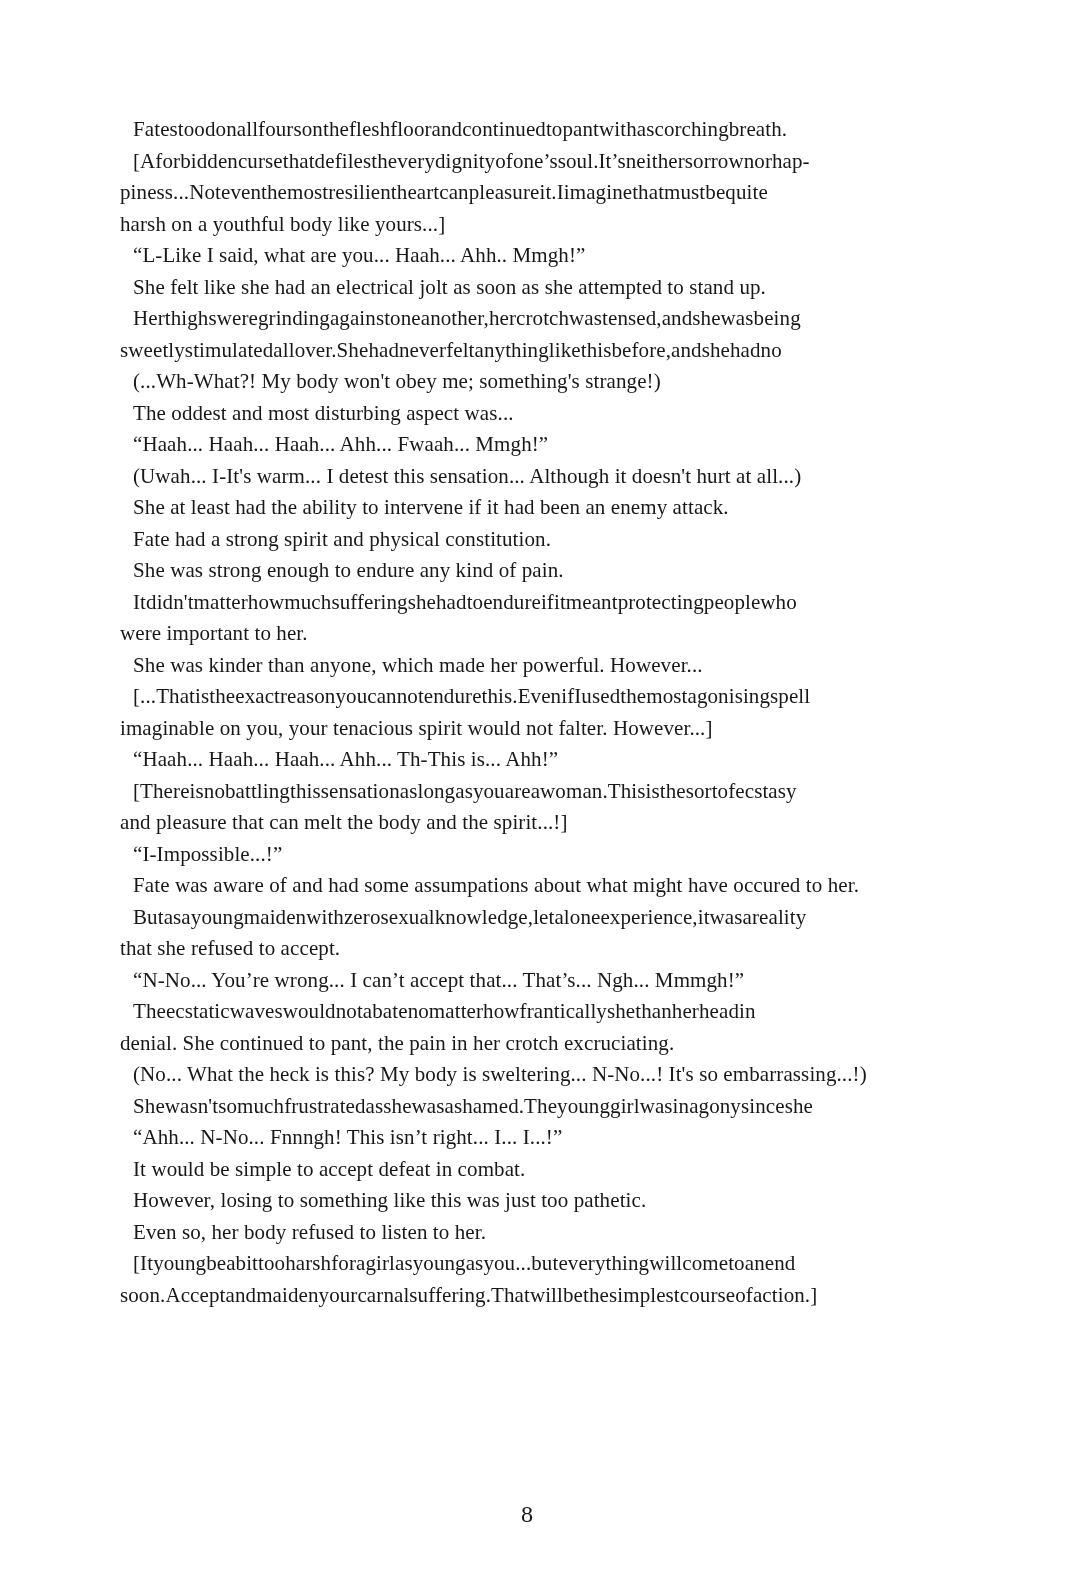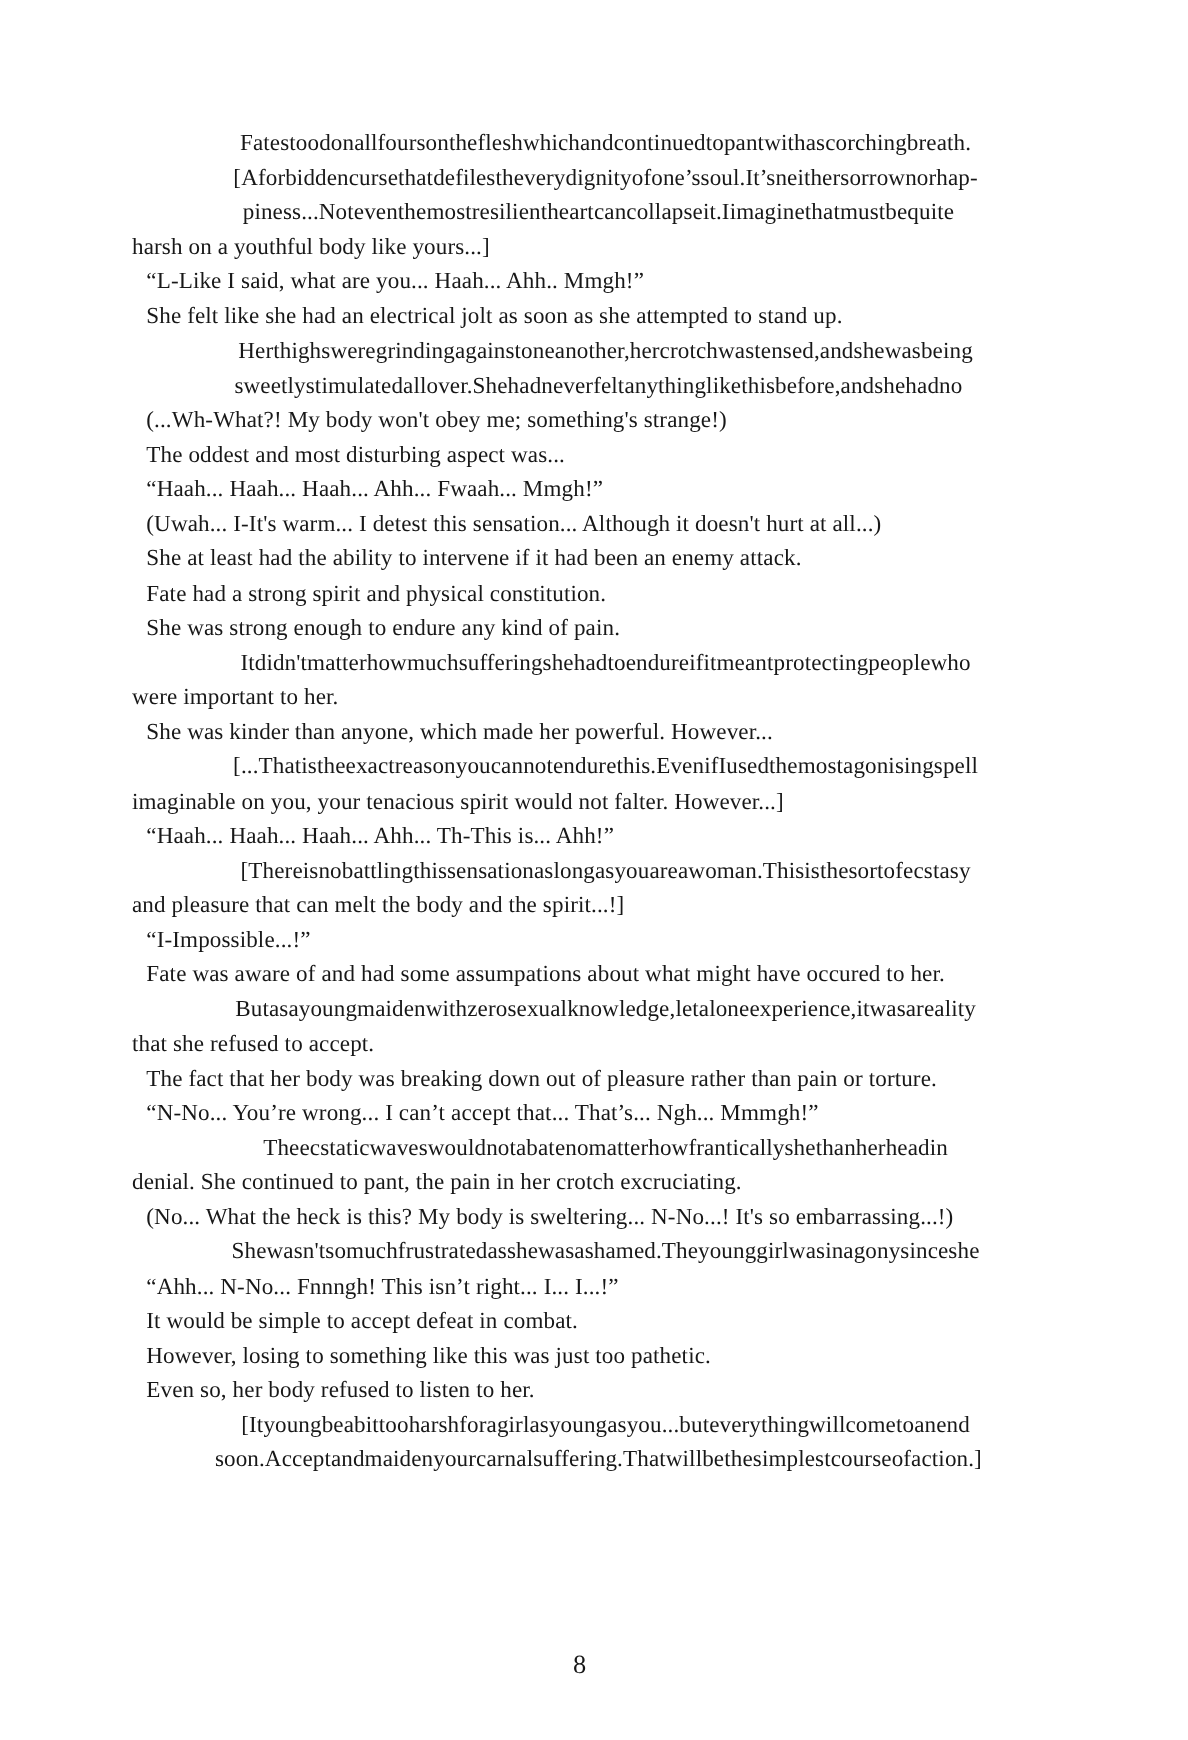--- a/index.html
+++ b/index.html
@@ -29,21 +29,21 @@
   .line {
     height: 31.5px;
     line-height: 31.5px;
     font-size: 21px;
     white-space: nowrap;
     letter-spacing: 0.1px;
   }
   
   .line.j {
     display: flex;
-    justify-content: center;
+    justify-content: flex-start;
     white-space: normal;
   }
   .line.j > span {
     flex: 0 0 auto;
     white-space: pre;
   }
   
   .line.i {
     padding-left: 13px;
   }
@@ -64,21 +64,21 @@
   <div class="text-block">
       <div class="line i j">
         <span>Fate</span>
         <span>stood</span>
         <span>on</span>
         <span>all</span>
         <span>fours</span>
         <span>on</span>
         <span>the</span>
         <span>flesh</span>
-        <span>which</span>
+        <span>floor</span>
         <span>and</span>
         <span>continued</span>
         <span>to</span>
         <span>pant</span>
         <span>with</span>
         <span>a</span>
         <span>scorching</span>
         <span>breath.</span>
       </div>
       <div class="line i j">
@@ -101,21 +101,21 @@
       </div>
       <div class="line j">
         <span>piness...</span>
         <span>Not</span>
         <span>even</span>
         <span>the</span>
         <span>most</span>
         <span>resilient</span>
         <span>heart</span>
         <span>can</span>
-        <span>collapse</span>
+        <span>pleasure</span>
         <span>it.</span>
         <span>I</span>
         <span>imagine</span>
         <span>that</span>
         <span>must</span>
         <span>be</span>
         <span>quite</span>
       </div>
       <div class="line">harsh on a youthful body like yours...]</div>
       <div class="line i">“L-Like I said, what are you... Haah... Ahh.. Mmgh!”</div>
@@ -239,21 +239,20 @@
         <span>knowledge,</span>
         <span>let</span>
         <span>alone</span>
         <span>experience,</span>
         <span>it</span>
         <span>was</span>
         <span>a</span>
         <span>reality</span>
       </div>
       <div class="line">that she refused to accept.</div>
-      <div class="line i">The fact that her body was breaking down out of pleasure rather than pain or torture.</div>
       <div class="line i">“N-No... You’re wrong... I can’t accept that... That’s... Ngh... Mmmgh!”</div>
       <div class="line i j">
         <span>The</span>
         <span>ecstatic</span>
         <span>waves</span>
         <span>would</span>
         <span>not</span>
         <span>abate</span>
         <span>no</span>
         <span>matter</span>

